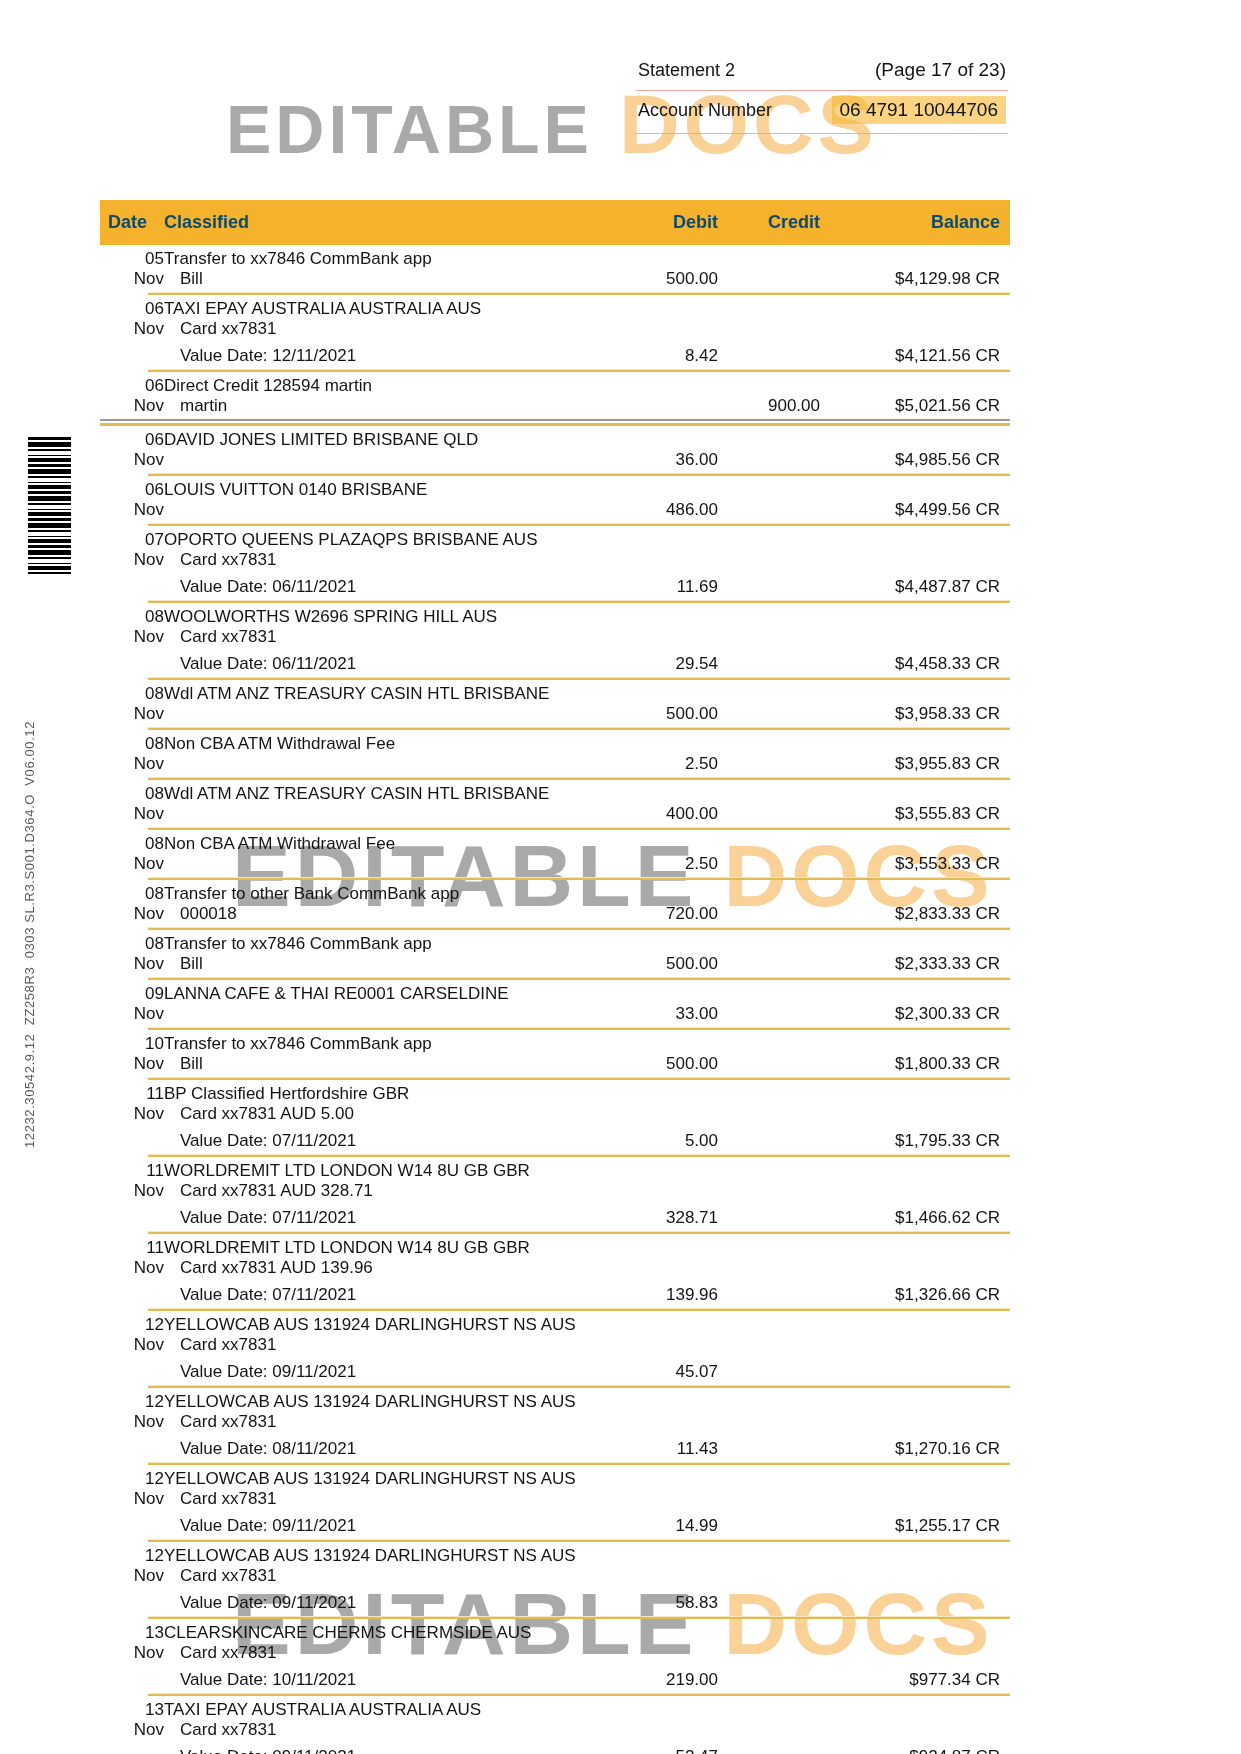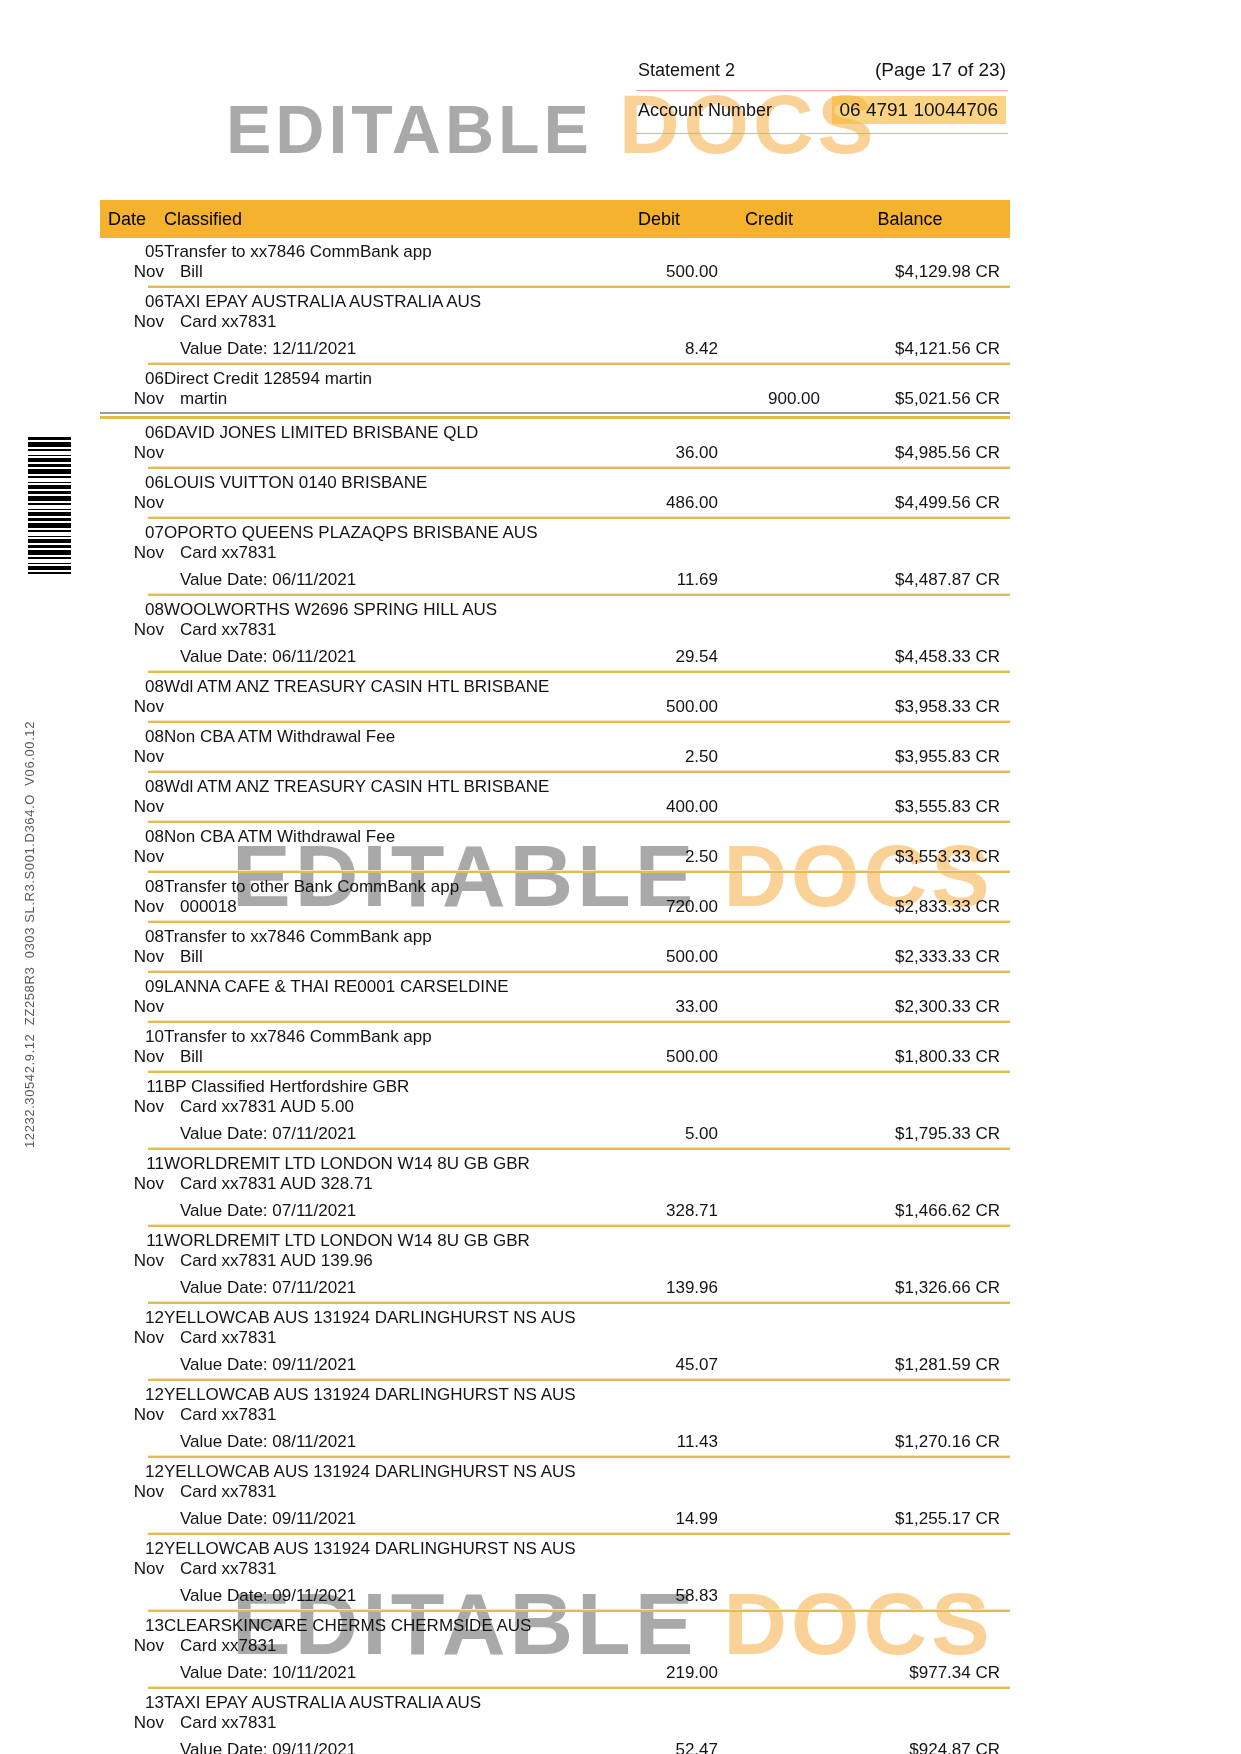--- a/index.html
+++ b/index.html
@@ -53,25 +53,25 @@
 
   
   .table{position:absolute;left:100px;top:200px;width:910px;z-index:3;}
   .thead,.row{
     display:grid;
     grid-template-columns:64px 1fr 118px 102px 180px;
     padding-right:10px;
   }
   .thead{
     background:var(--header-bar,#f5b22c);
-    height:38px;align-items:center;
-    font-weight:400;font-size:18px;color:#000000;
+    height:45px;align-items:center;
+    font-weight:700;font-size:18px;color:#0c4a6e;
   }
   .thead .h-date{padding-left:8px;}
-  .h-debit,.h-credit,.h-balance{text-align:center;}
+  .h-debit,.h-credit,.h-balance{text-align:right;}
   .row{font-size:17px;line-height:20px;padding-top:4px;padding-bottom:3px;}
   .cell.date{padding-left:18px;text-align:right;}
   .tline{min-height:20px;}
   .tline.cont{margin-left:16px;}
   .tline.vgap{margin-top:7px;}
   .cell.amt{display:flex;align-items:flex-end;justify-content:flex-end;}
   .rule{height:0;border-top:1px solid #f3e6bd;border-bottom:2px solid #e2bc52;}
   .rule.indent{margin-left:48px;}
   .rule.full-dark{margin-left:0;height:2px;border-top:2px solid #9a9a9a;border-bottom:3px solid #e2bc52;}
 </style>
@@ -306,21 +306,20 @@
         <div class="rule indent"></div>
         <div class="row">
           <div class="cell date">12 Nov</div>
           <div class="cell tx">
             <div class="tline first">YELLOWCAB AUS 131924 DARLINGHURST NS AUS</div>
             <div class="tline cont">Card xx7831</div>
             <div class="tline cont vgap">Value Date: 09/11/2021</div>
           </div>
           <div class="cell amt debit">45.07</div>
           <div class="cell amt credit"></div>
-          <div class="cell amt balance">$1,281.59 CR</div>
         </div>
         <div class="rule indent"></div>
         <div class="row">
           <div class="cell date">12 Nov</div>
           <div class="cell tx">
             <div class="tline first">YELLOWCAB AUS 131924 DARLINGHURST NS AUS</div>
             <div class="tline cont">Card xx7831</div>
             <div class="tline cont vgap">Value Date: 08/11/2021</div>
           </div>
           <div class="cell amt debit">11.43</div>

